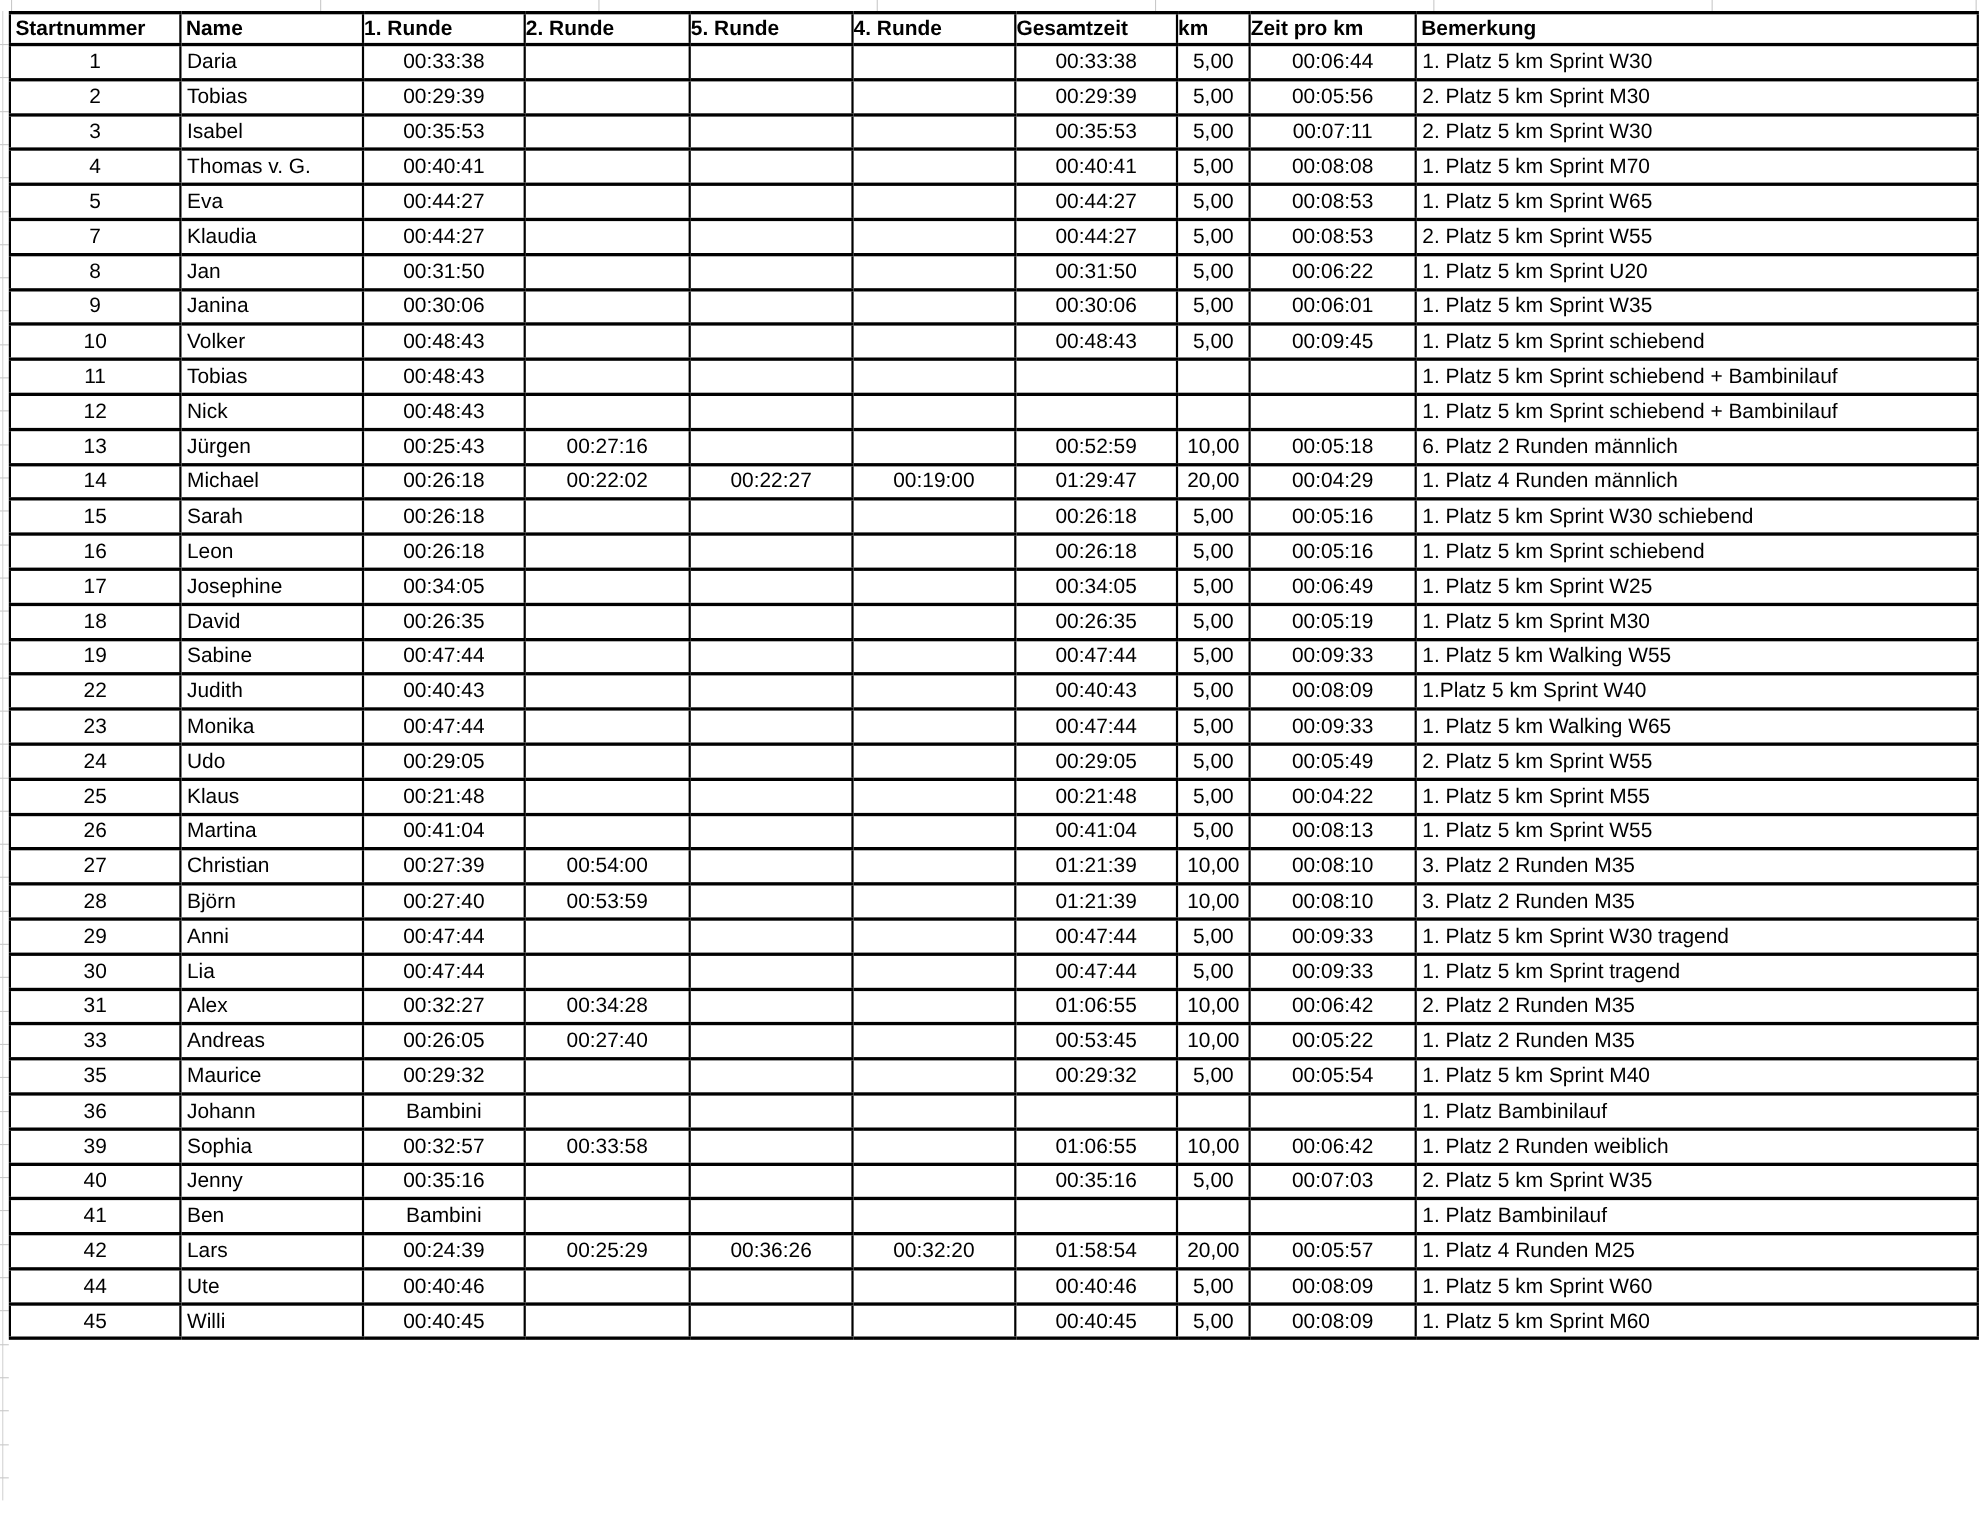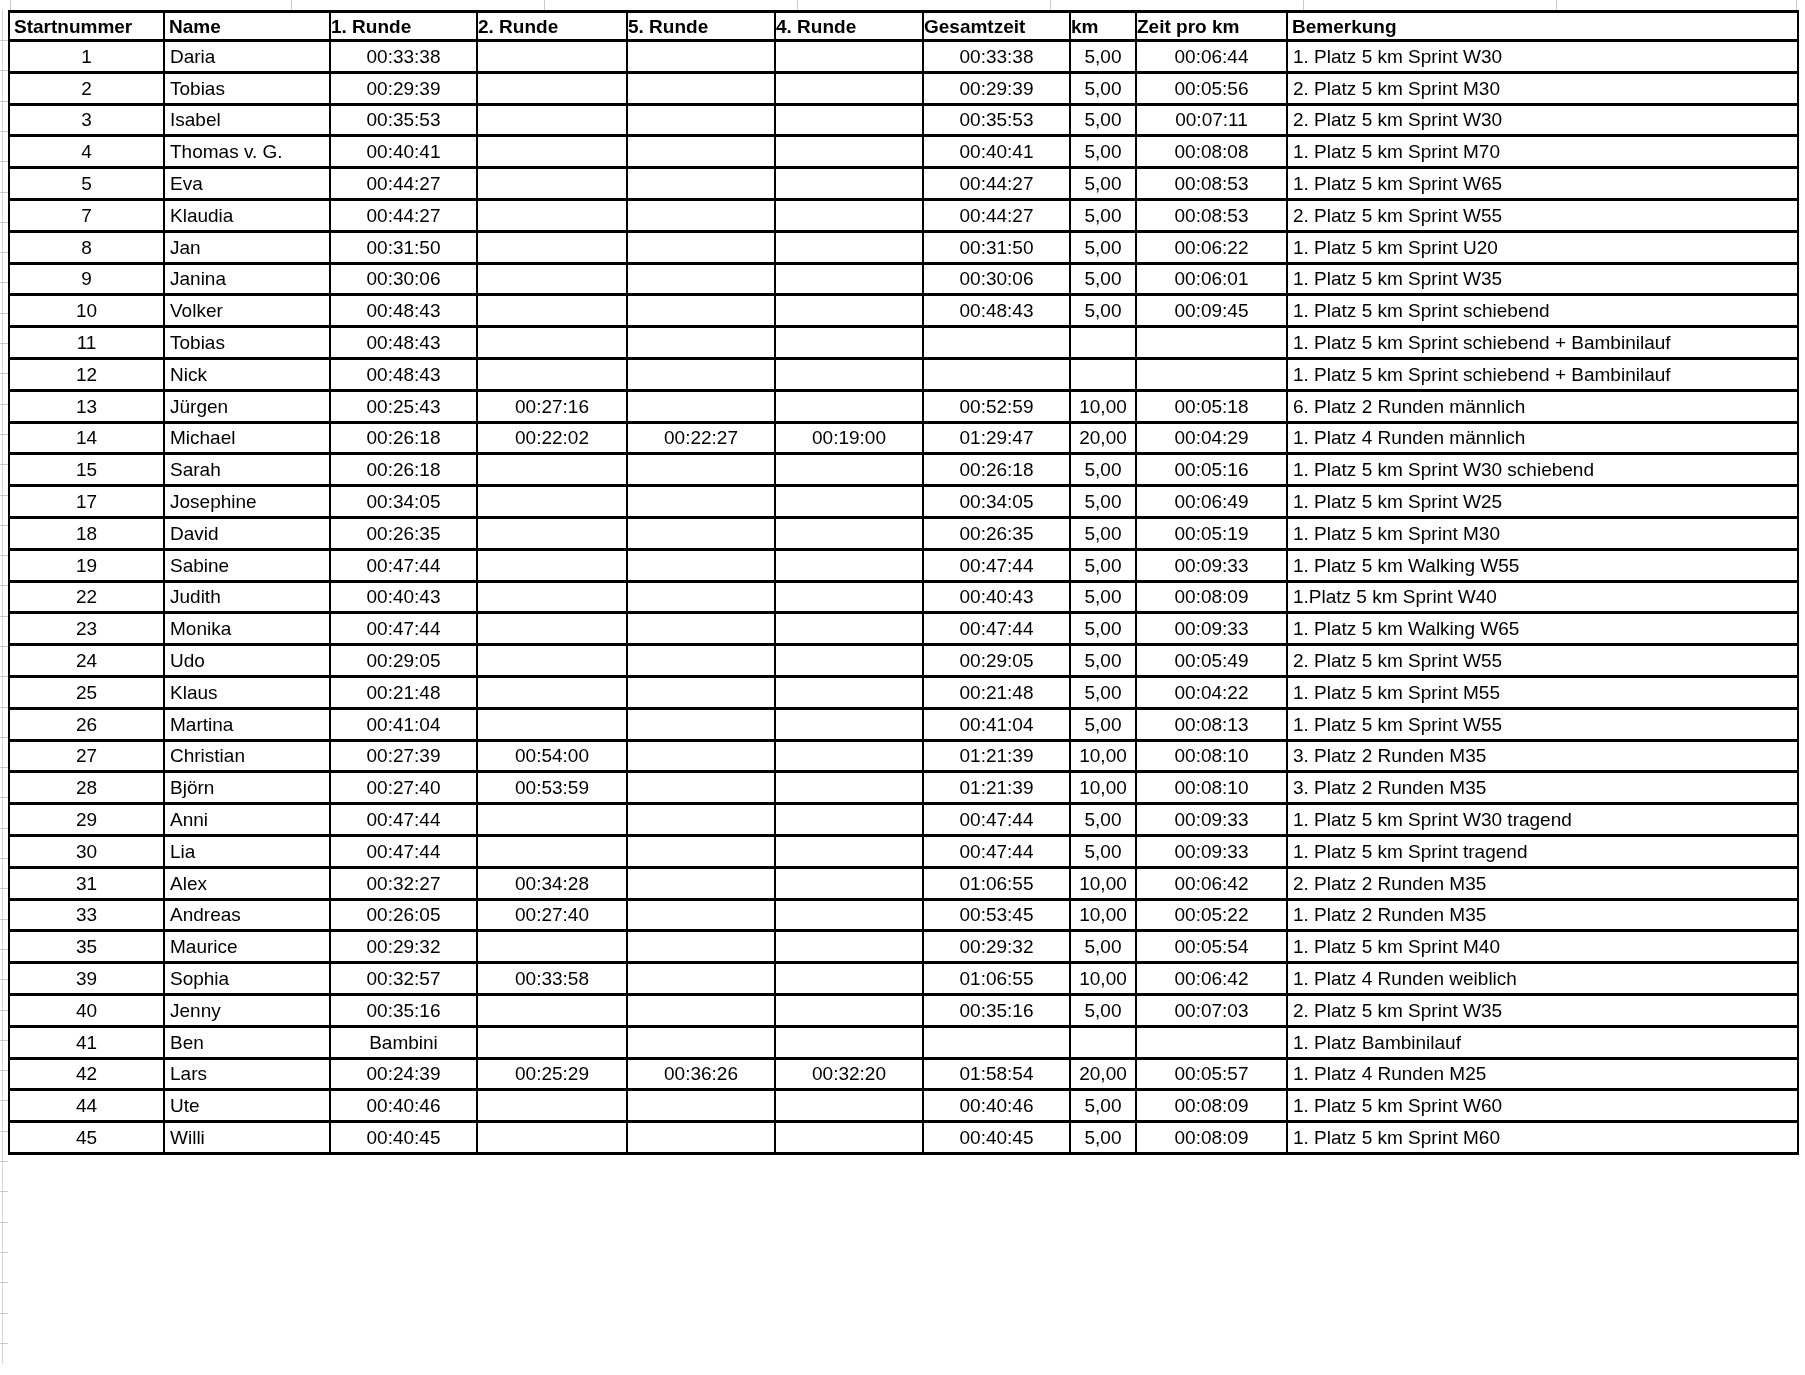--- a/index.html
+++ b/index.html
@@ -330,20 +330,32 @@
         <td>00:26:18</td>
         <td></td>
         <td></td>
         <td></td>
         <td>00:26:18</td>
         <td>5,00</td>
         <td>00:05:16</td>
         <td>1. Platz 5 km Sprint W30 schiebend</td>
       </tr>
       <tr>
+        <td>16</td>
+        <td>Leon</td>
+        <td>00:26:18</td>
+        <td></td>
+        <td></td>
+        <td></td>
+        <td>00:26:18</td>
+        <td>5,00</td>
+        <td>00:05:16</td>
+        <td>1. Platz 5 km Sprint schiebend</td>
+      </tr>
+      <tr>
         <td>17</td>
         <td>Josephine</td>
         <td>00:34:05</td>
         <td></td>
         <td></td>
         <td></td>
         <td>00:34:05</td>
         <td>5,00</td>
         <td>00:06:49</td>
         <td>1. Platz 5 km Sprint W25</td>
@@ -510,30 +522,42 @@
         <td>00:29:32</td>
         <td></td>
         <td></td>
         <td></td>
         <td>00:29:32</td>
         <td>5,00</td>
         <td>00:05:54</td>
         <td>1. Platz 5 km Sprint M40</td>
       </tr>
       <tr>
+        <td>36</td>
+        <td>Johann</td>
+        <td>Bambini</td>
+        <td></td>
+        <td></td>
+        <td></td>
+        <td></td>
+        <td></td>
+        <td></td>
+        <td>1. Platz Bambinilauf</td>
+      </tr>
+      <tr>
         <td>39</td>
         <td>Sophia</td>
         <td>00:32:57</td>
         <td>00:33:58</td>
         <td></td>
         <td></td>
         <td>01:06:55</td>
         <td>10,00</td>
         <td>00:06:42</td>
-        <td>1. Platz 4 Runden weiblich</td>
+        <td>1. Platz 2 Runden weiblich</td>
       </tr>
       <tr>
         <td>40</td>
         <td>Jenny</td>
         <td>00:35:16</td>
         <td></td>
         <td></td>
         <td></td>
         <td>00:35:16</td>
         <td>5,00</td>

